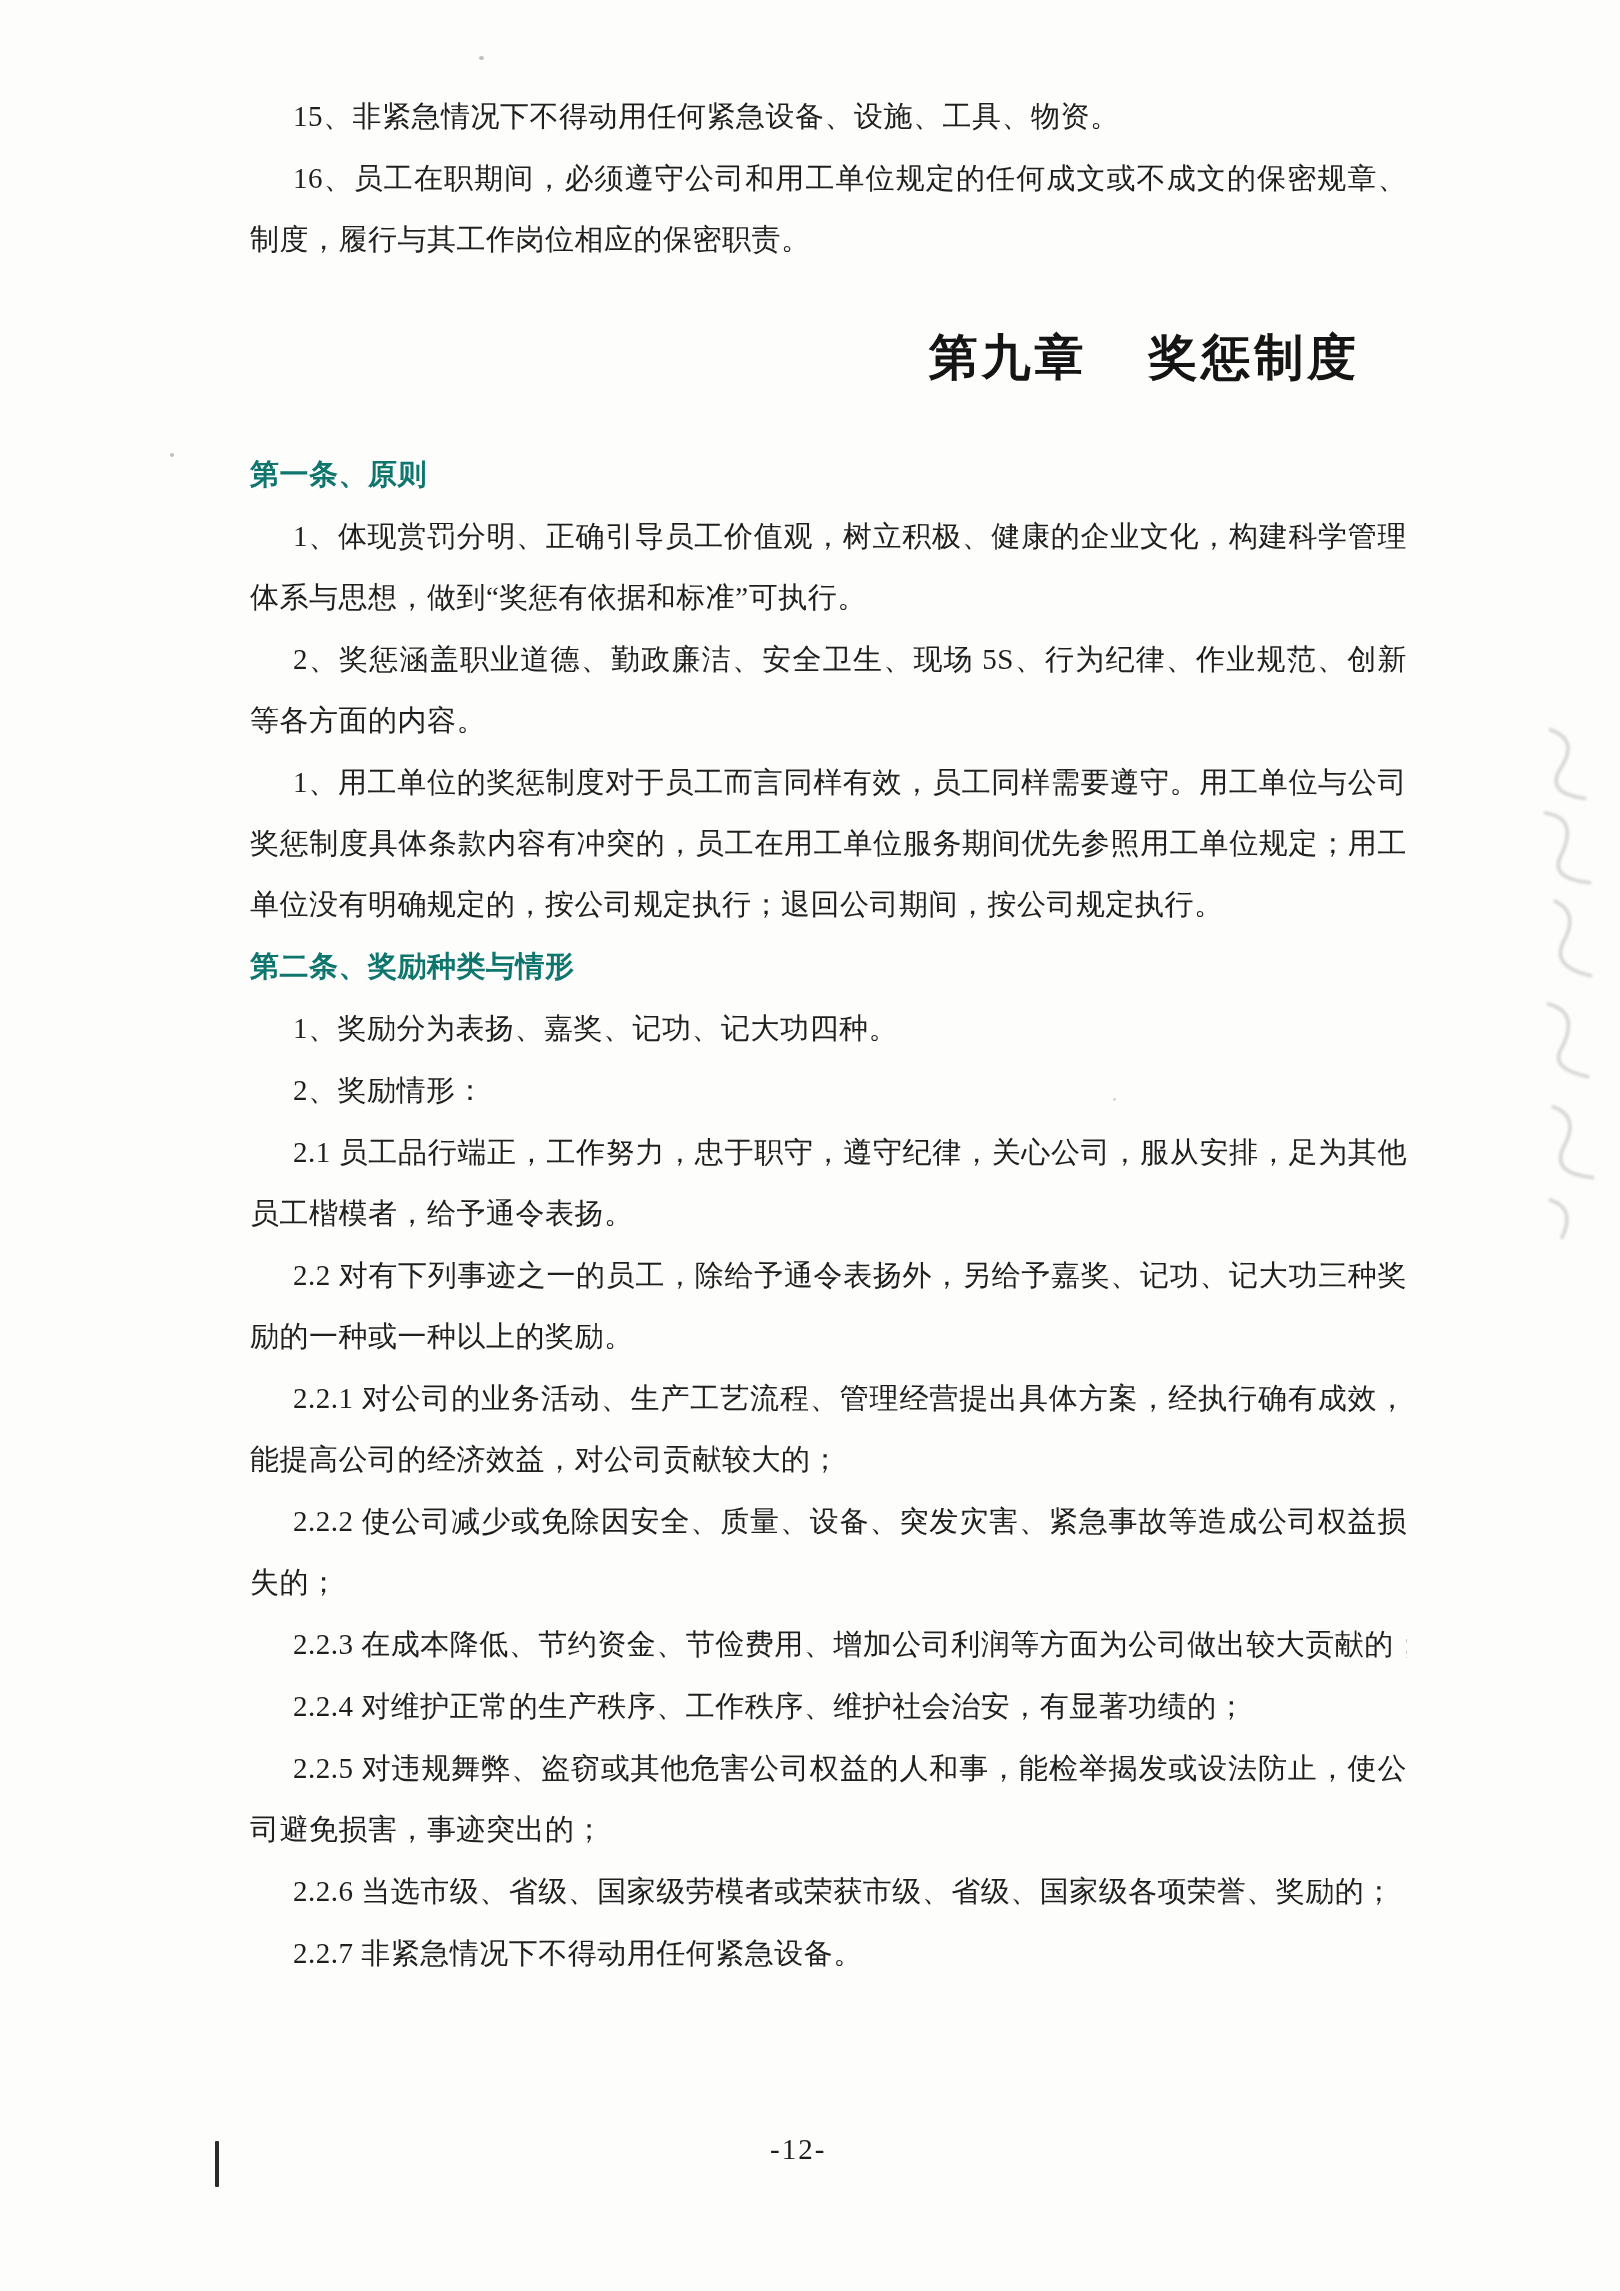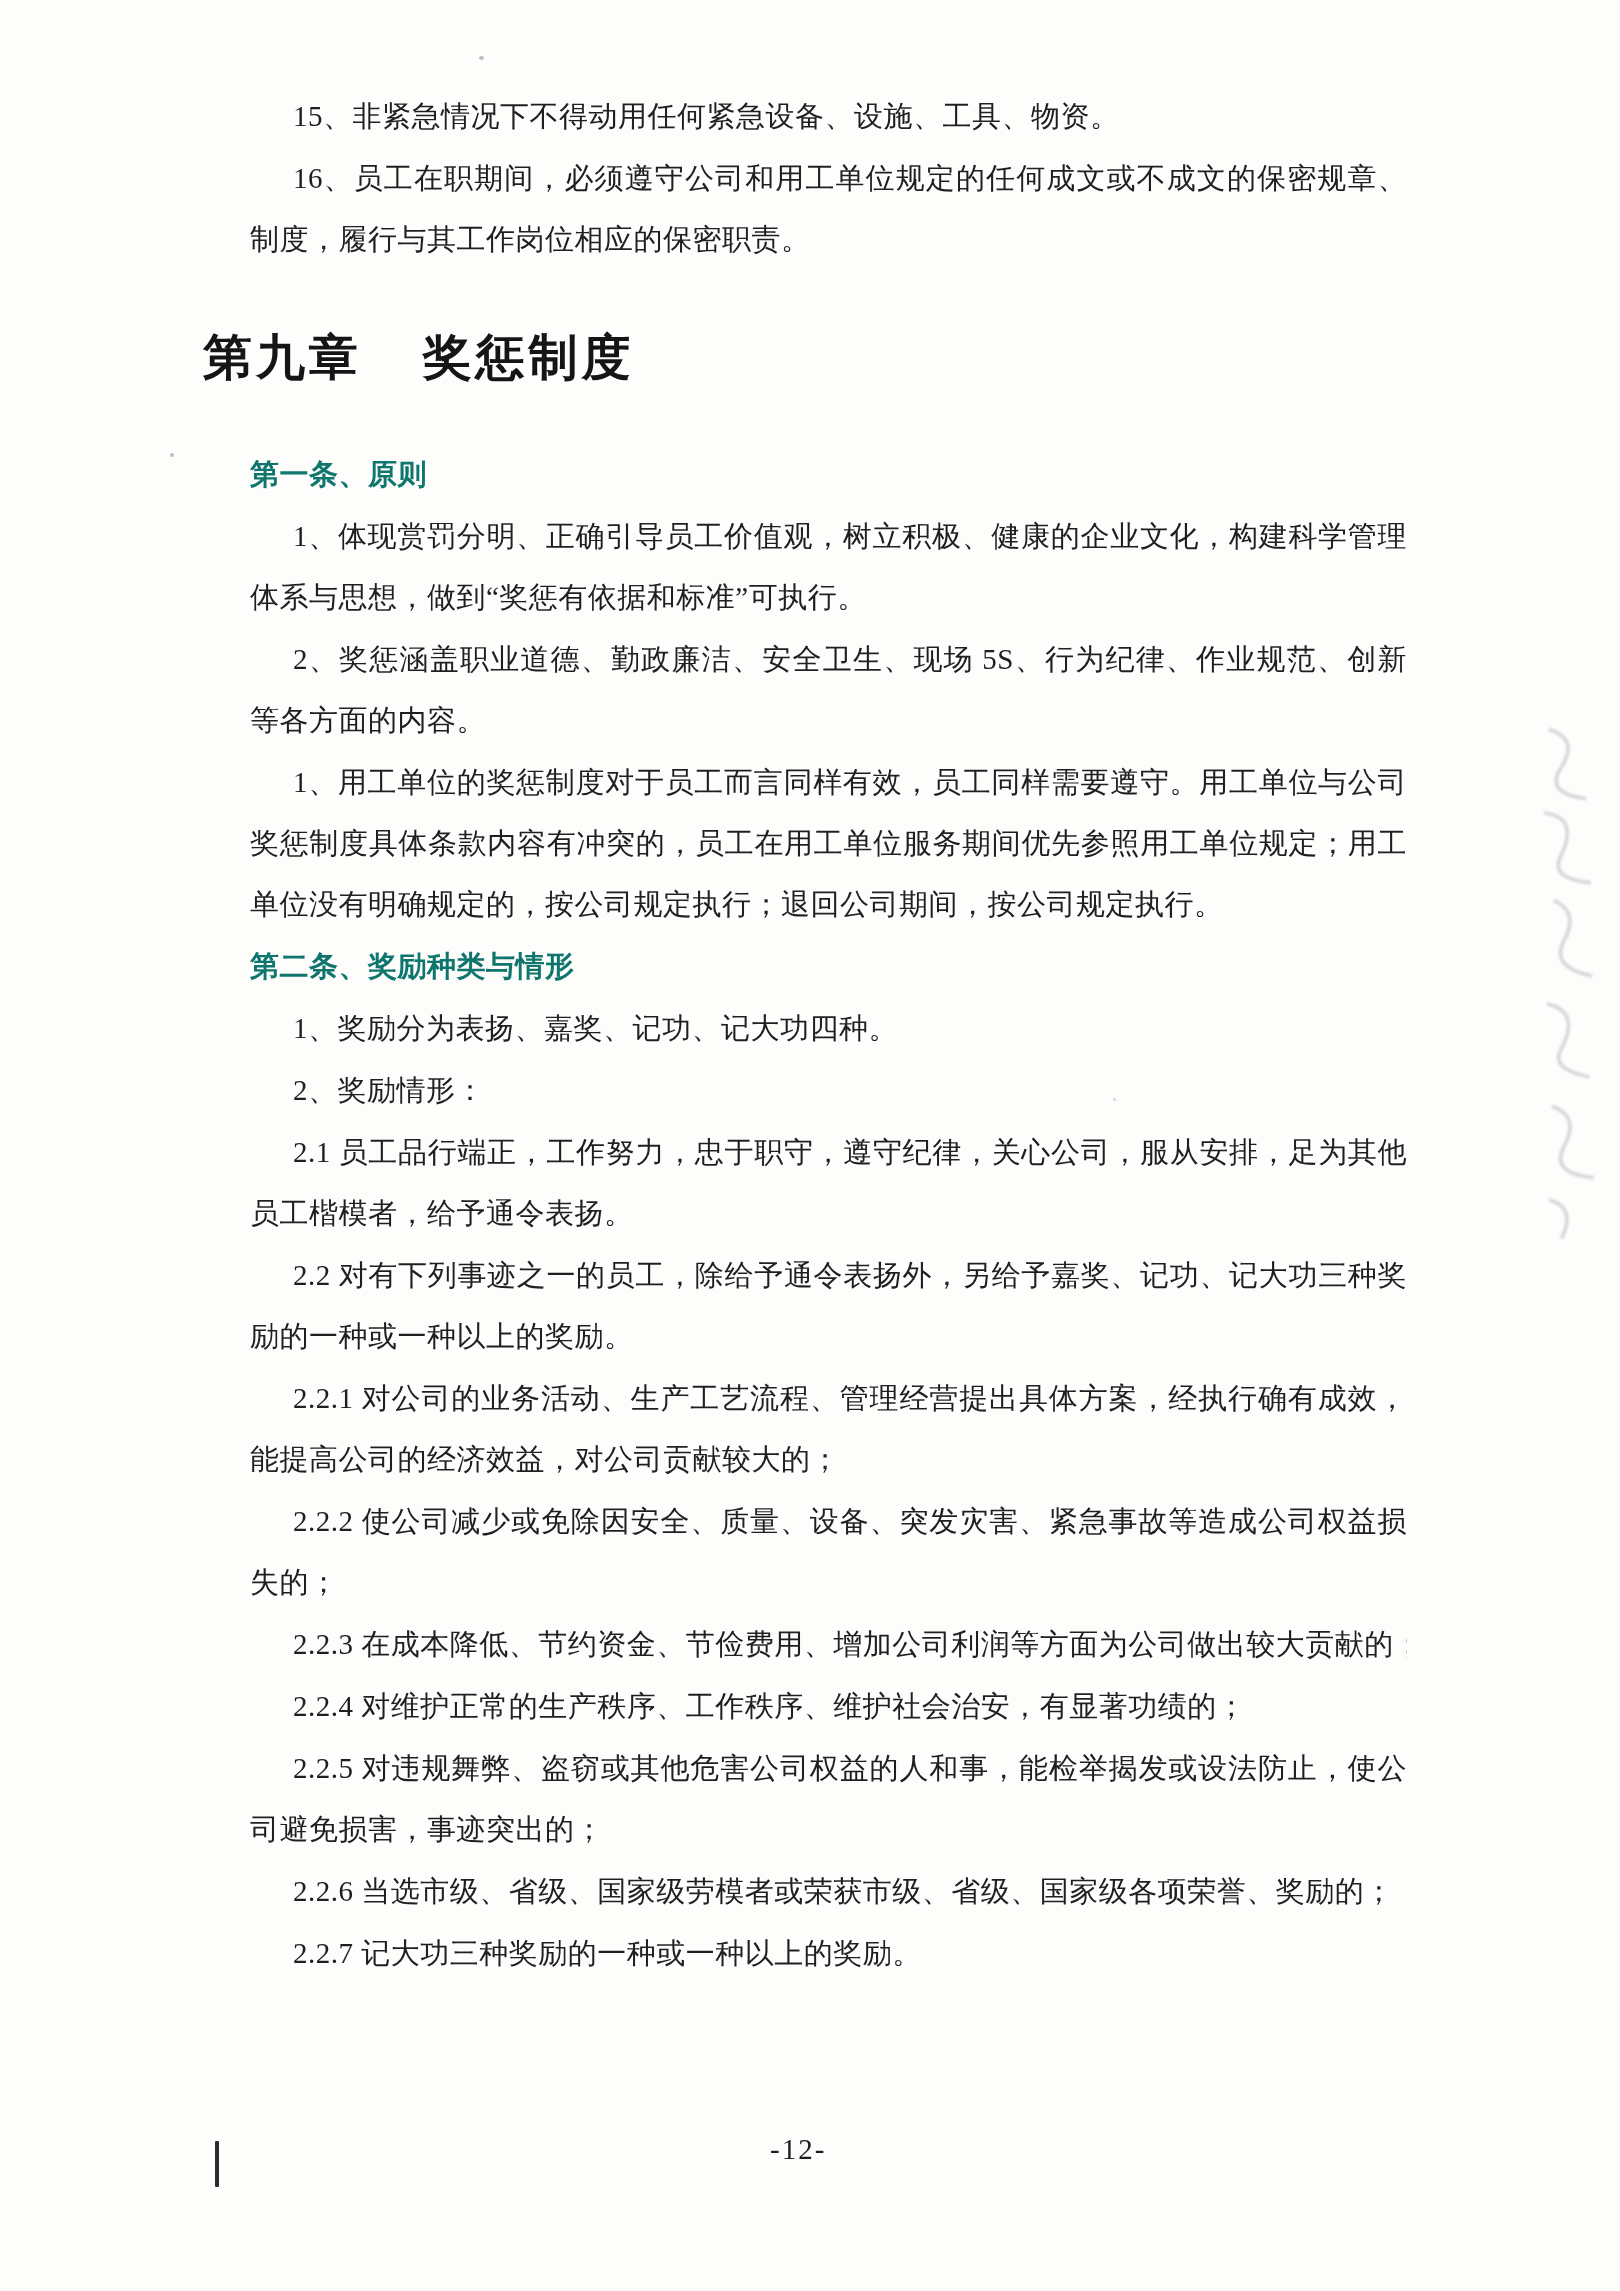--- a/index.html
+++ b/index.html
@@ -30,21 +30,21 @@
   .l2 { height:123px; }
   .l3 { height:184px; }
   .indent { text-indent:43px; }
   .p16 { margin-top:36px; }
   .chapter-title {
     position:relative;
     left:-47px;
     margin-top:49px;
     height:74px;
     line-height:74px;
-    text-align:left;
+    text-align:right;
     font-family:"Liberation Sans","DejaVu Sans",sans-serif;
     font-weight:700;
     font-size:49px;
     letter-spacing:3.9px;
     color:#151515;
     white-space:nowrap;
   }
   .chapter-title .t2 { margin-left:61px; }
   .sec-heading {
     margin:0;
@@ -117,21 +117,21 @@
     <p class="l1 indent">1、奖励分为表扬、嘉奖、记功、记大功四种。</p>
     <p class="l1 indent">2、奖励情形：</p>
     <p class="l2 indent">2.1 员工品行端正，工作努力，忠于职守，遵守纪律，关心公司，服从安排，足为其他员工楷模者，给予通令表扬。</p>
     <p class="l2 indent">2.2 对有下列事迹之一的员工，除给予通令表扬外，另给予嘉奖、记功、记大功三种奖励的一种或一种以上的奖励。</p>
     <p class="l2 indent">2.2.1 对公司的业务活动、生产工艺流程、管理经营提出具体方案，经执行确有成效，能提高公司的经济效益，对公司贡献较大的；</p>
     <p class="l2 indent">2.2.2 使公司减少或免除因安全、质量、设备、突发灾害、紧急事故等造成公司权益损失的；</p>
     <p class="l1 indent">2.2.3 在成本降低、节约资金、节俭费用、增加公司利润等方面为公司做出较大贡献的；</p>
     <p class="l1 indent">2.2.4 对维护正常的生产秩序、工作秩序、维护社会治安，有显著功绩的；</p>
     <p class="l2 indent">2.2.5 对违规舞弊、盗窃或其他危害公司权益的人和事，能检举揭发或设法防止，使公司避免损害，事迹突出的；</p>
     <p class="l1 indent">2.2.6 当选市级、省级、国家级劳模者或荣获市级、省级、国家级各项荣誉、奖励的；</p>
-    <p class="l1 indent">2.2.7 记大功三种奖励的一种或一种以上的奖励。</p>
+    <p class="l1 indent">2.2.7 非紧急情况下不得动用任何紧急设备。</p>
 
   </div>
 
   <div class="footer">-12-</div>
 
   <div class="scan-bar"></div>
   <div class="speck s1"></div>
   <div class="speck s2"></div>
   <div class="speck s3"></div>
 

